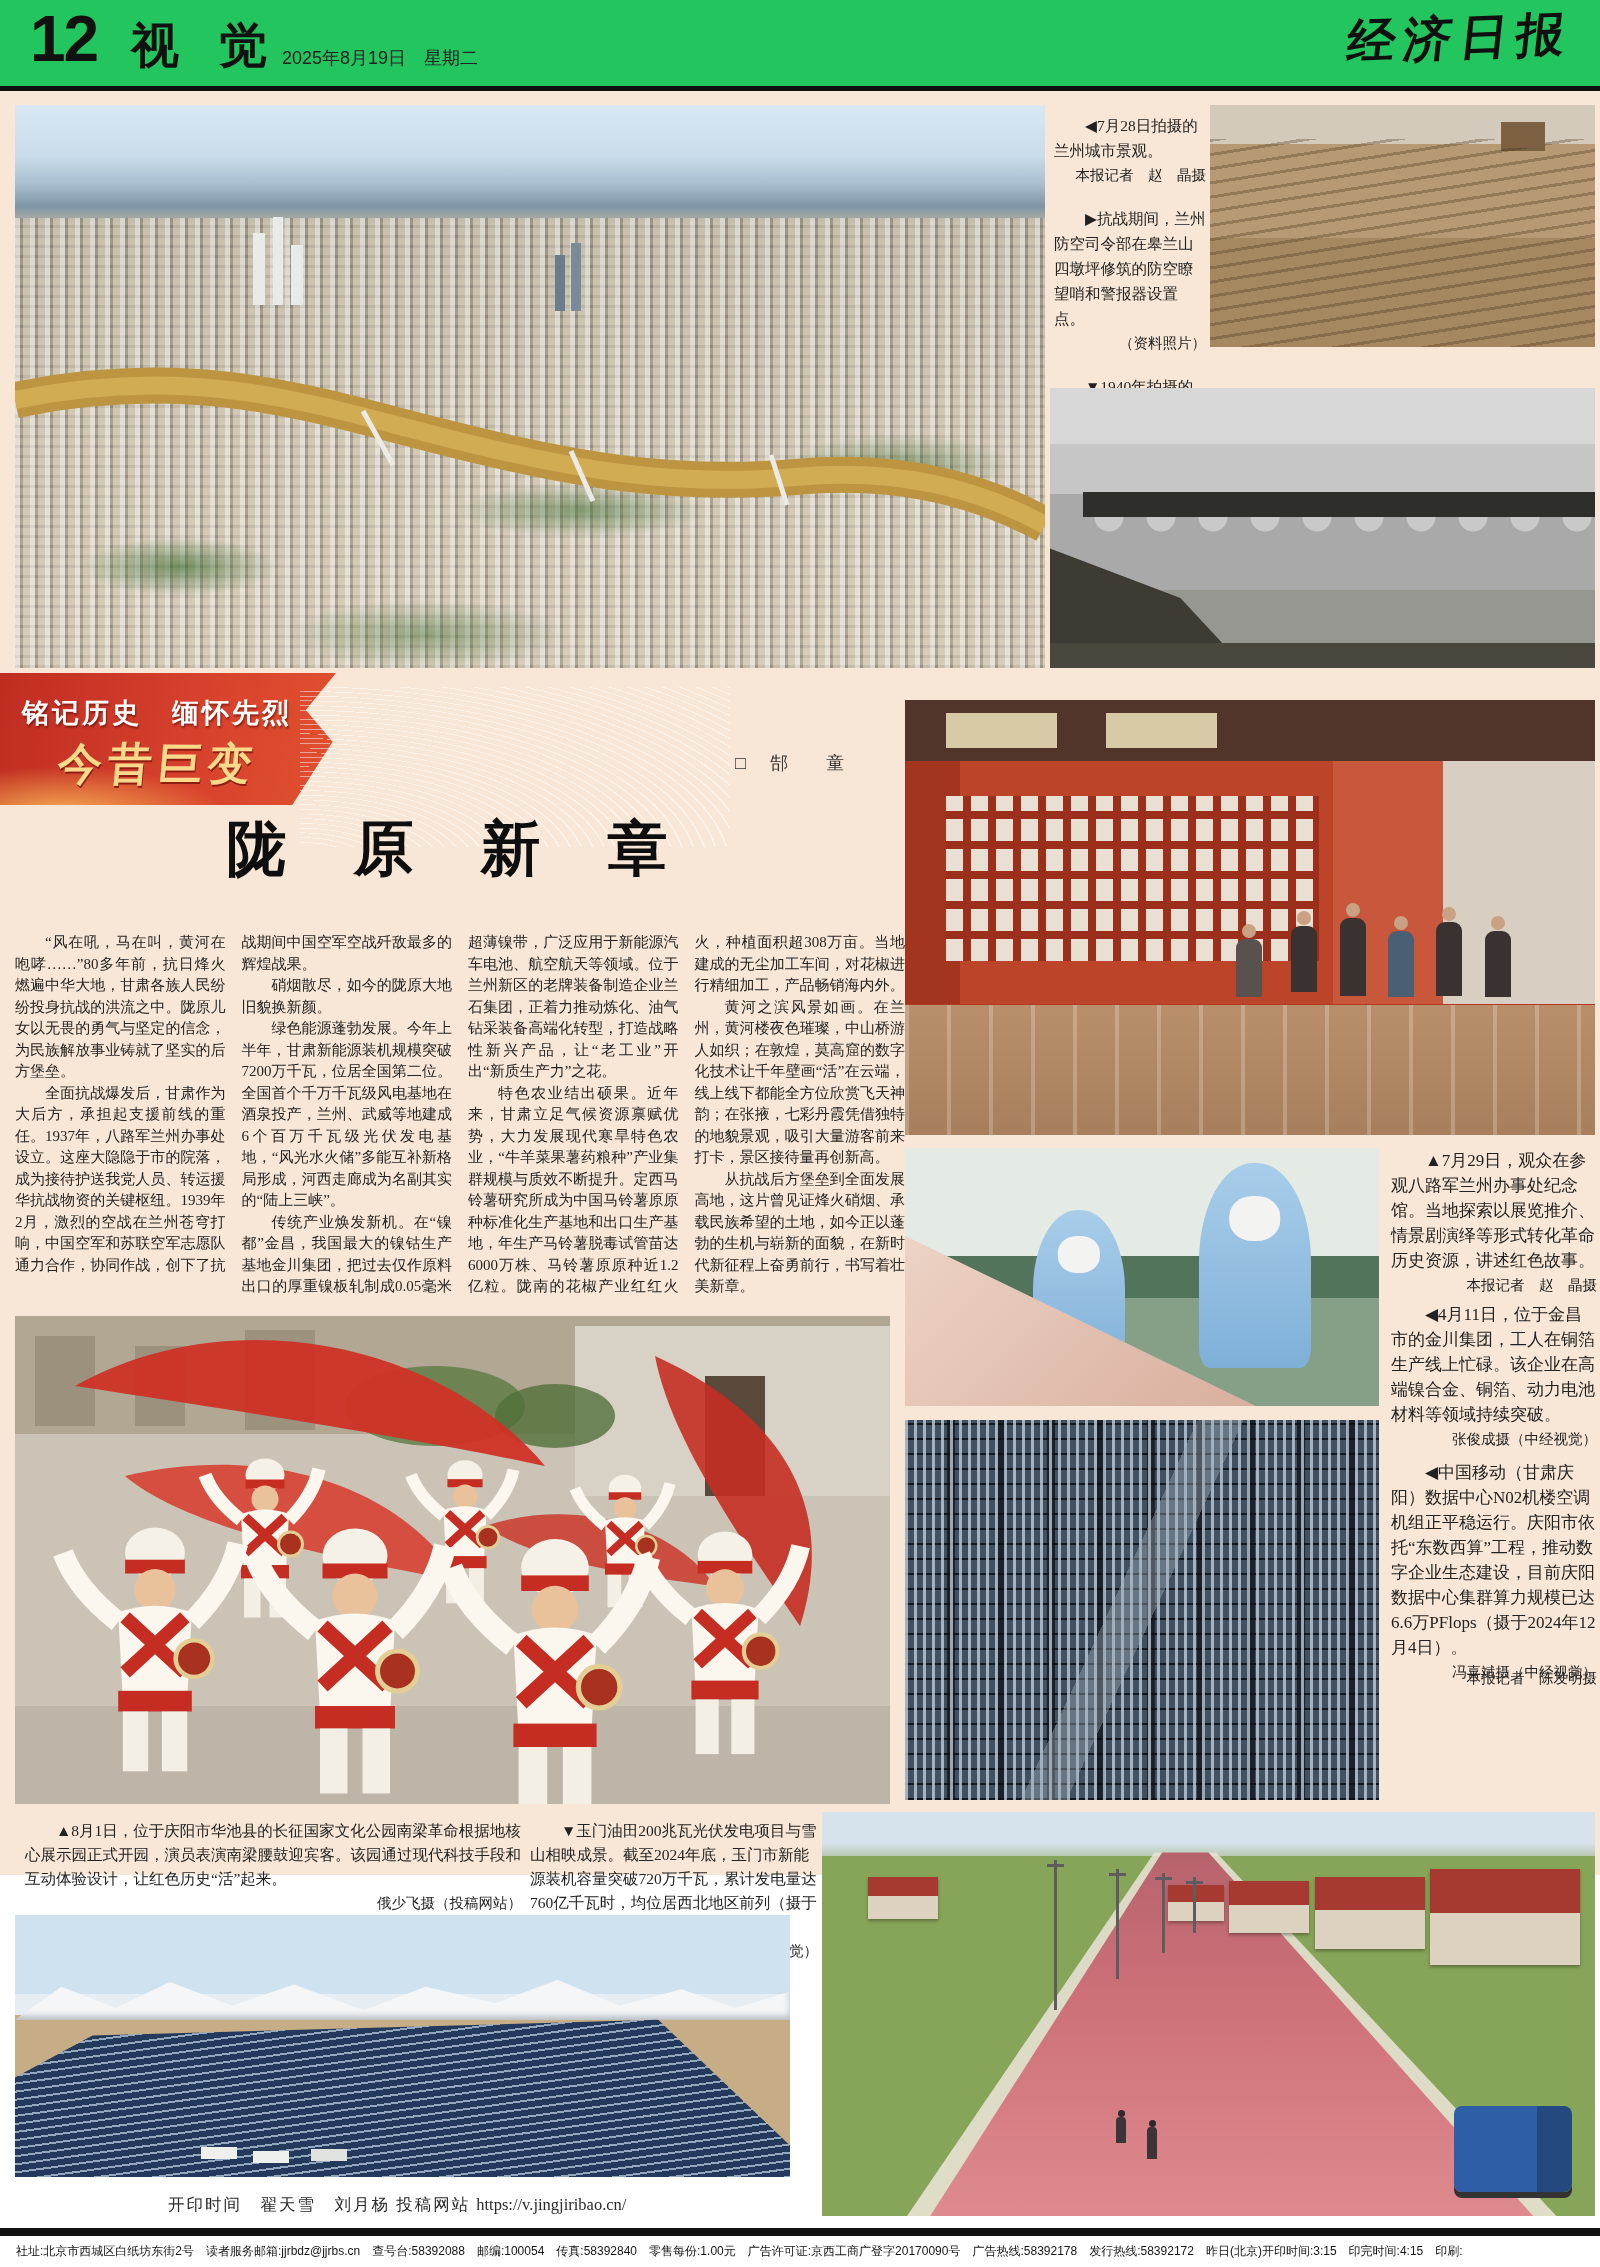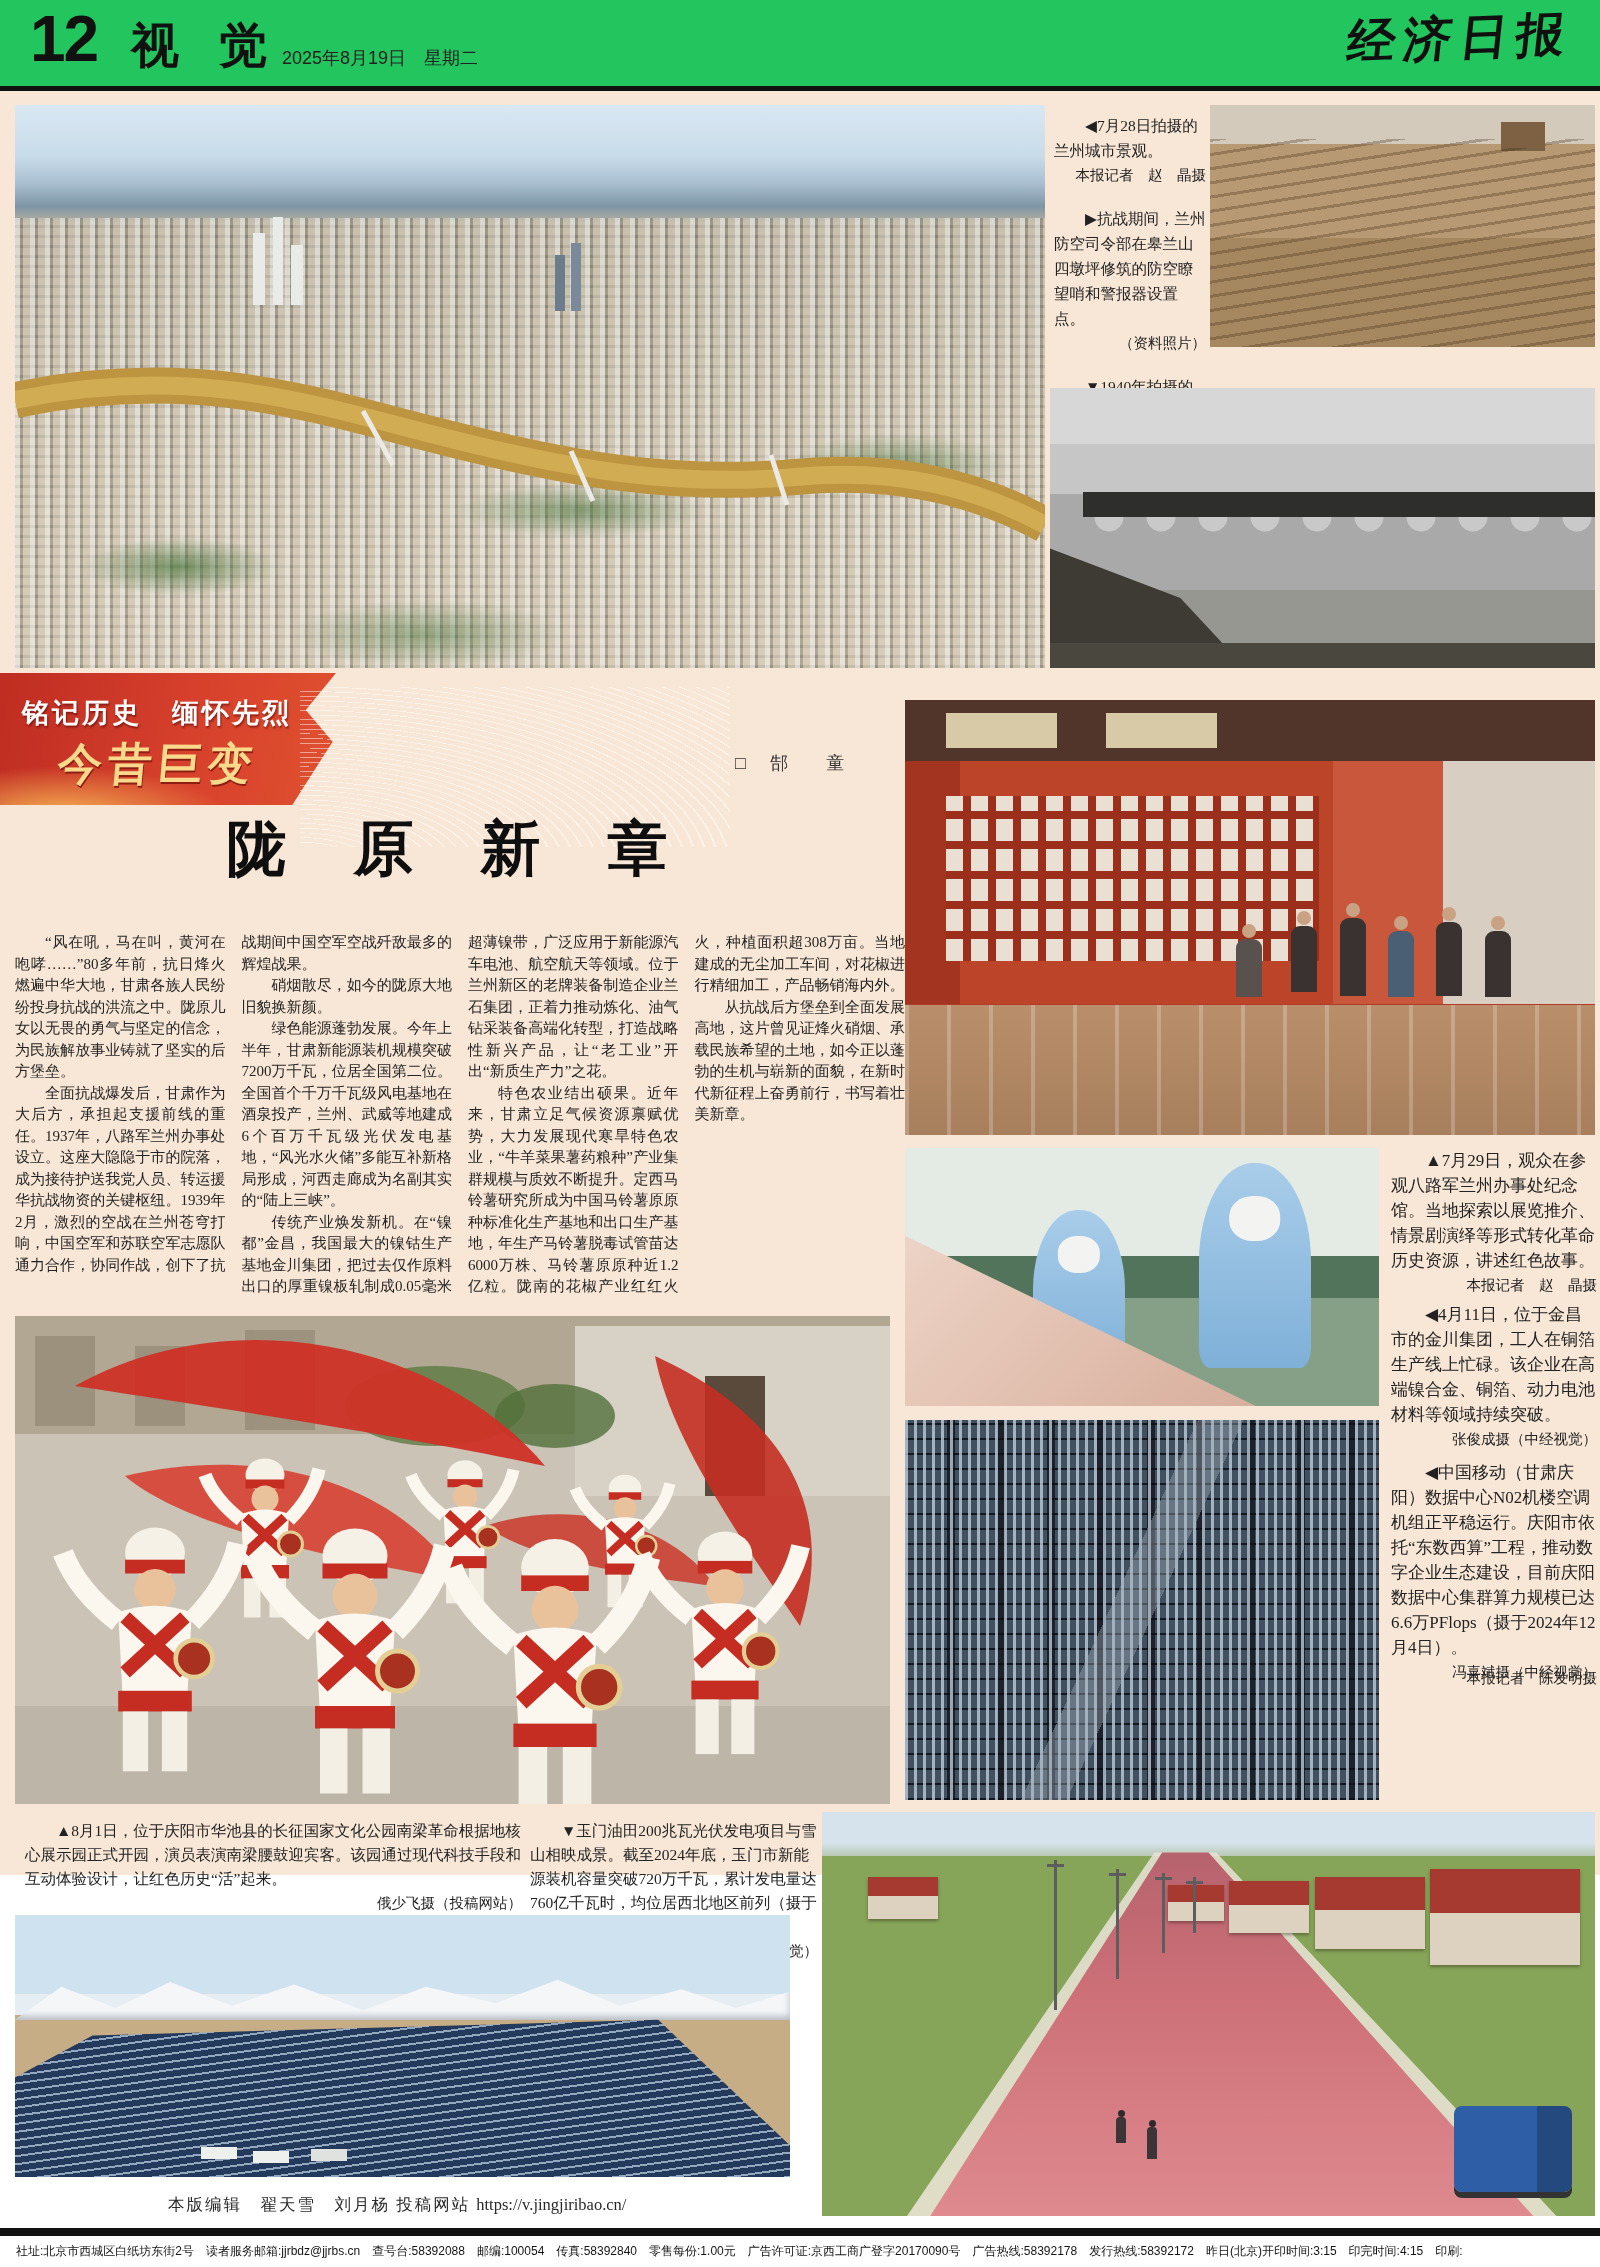--- a/index.html
+++ b/index.html
@@ -251,20 +251,21 @@
       <div class="mp" style="left:48%;top:55%;height:58px;background:#59514e;"></div>
     </div>
 
     <div class="body">
       <p>“风在吼，马在叫，黄河在咆哮……”80多年前，抗日烽火燃遍中华大地，甘肃各族人民纷纷投身抗战的洪流之中。陇原儿女以无畏的勇气与坚定的信念，为民族解放事业铸就了坚实的后方堡垒。</p>
       <p>全面抗战爆发后，甘肃作为大后方，承担起支援前线的重任。1937年，八路军兰州办事处设立。这座大隐隐于市的院落，成为接待护送我党人员、转运援华抗战物资的关键枢纽。1939年2月，激烈的空战在兰州苍穹打响，中国空军和苏联空军志愿队通力合作，协同作战，创下了抗战期间中国空军空战歼敌最多的辉煌战果。</p>
       <p>硝烟散尽，如今的陇原大地旧貌换新颜。</p>
       <p>绿色能源蓬勃发展。今年上半年，甘肃新能源装机规模突破7200万千瓦，位居全国第二位。全国首个千万千瓦级风电基地在酒泉投产，兰州、武威等地建成6个百万千瓦级光伏发电基地，“风光水火储”多能互补新格局形成，河西走廊成为名副其实的“陆上三峡”。</p>
       <p>传统产业焕发新机。在“镍都”金昌，我国最大的镍钴生产基地金川集团，把过去仅作原料出口的厚重镍板轧制成0.05毫米超薄镍带，广泛应用于新能源汽车电池、航空航天等领域。位于兰州新区的老牌装备制造企业兰石集团，正着力推动炼化、油气钻采装备高端化转型，打造战略性新兴产品，让“老工业”开出“新质生产力”之花。</p>
       <p>特色农业结出硕果。近年来，甘肃立足气候资源禀赋优势，大力发展现代寒旱特色农业，“牛羊菜果薯药粮种”产业集群规模与质效不断提升。定西马铃薯研究所成为中国马铃薯原原种标准化生产基地和出口生产基地，年生产马铃薯脱毒试管苗达6000万株、马铃薯原原种近1.2亿粒。陇南的花椒产业红红火火，种植面积超308万亩。当地建成的无尘加工车间，对花椒进行精细加工，产品畅销海内外。</p>
+      <p>黄河之滨风景如画。在兰州，黄河楼夜色璀璨，中山桥游人如织；在敦煌，莫高窟的数字化技术让千年壁画“活”在云端，线上线下都能全方位欣赏飞天神韵；在张掖，七彩丹霞凭借独特的地貌景观，吸引大量游客前来打卡，景区接待量再创新高。</p>
       <p>从抗战后方堡垒到全面发展高地，这片曾见证烽火硝烟、承载民族希望的土地，如今正以蓬勃的生机与崭新的面貌，在新时代新征程上奋勇前行，书写着壮美新章。</p>
     </div>
 
     <div class="ph clean">
       <div class="worker w1"></div>
       <div class="worker w2"></div>
       <div class="sheetcu"></div>
     </div>
 
     <div class="ph dc">
@@ -369,21 +370,21 @@
       </div>
     </div>
 
     <div class="ph solar">
       <div class="mts"></div>
       <div class="panels"></div>
       <div class="sheds"></div>
     </div>
 
     <div class="editorline">
-      <span>本版编辑　翟天雪　刘月杨</span>
+      <span>开印时间　翟天雪　刘月杨</span>
       <span>投稿网站</span>
       <span class="url">https://v.jingjiribao.cn/</span>
     </div>
   </div>
 
   <div class="blackbar"></div>
   <div class="infoline">社址:北京市西城区白纸坊东街2号　读者服务邮箱:jjrbdz@jjrbs.cn　查号台:58392088　邮编:100054　传真:58392840　零售每份:1.00元　广告许可证:京西工商广登字20170090号　广告热线:58392178　发行热线:58392172　昨日(北京)开印时间:3:15　印完时间:4:15　印刷:</div>
 
 </div>
 

